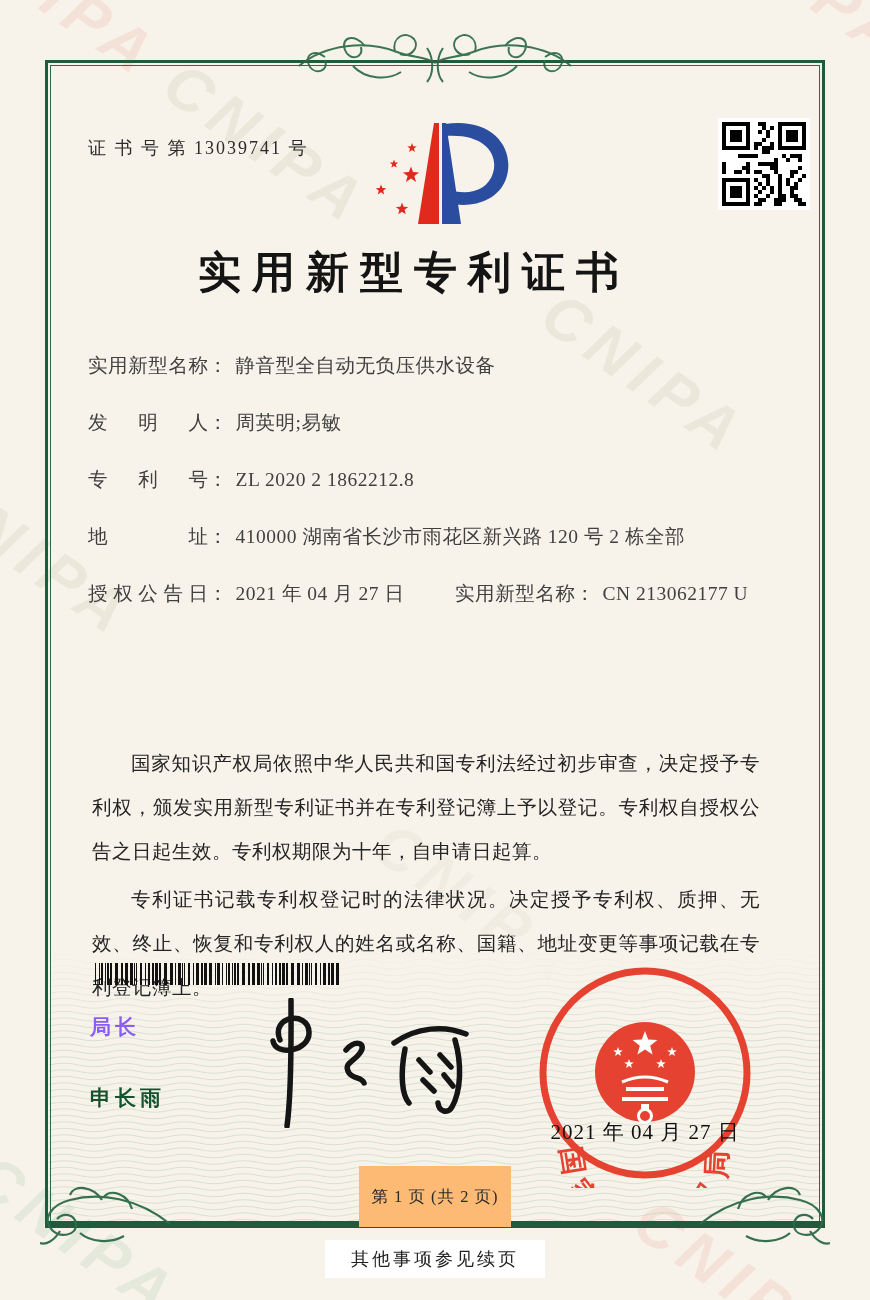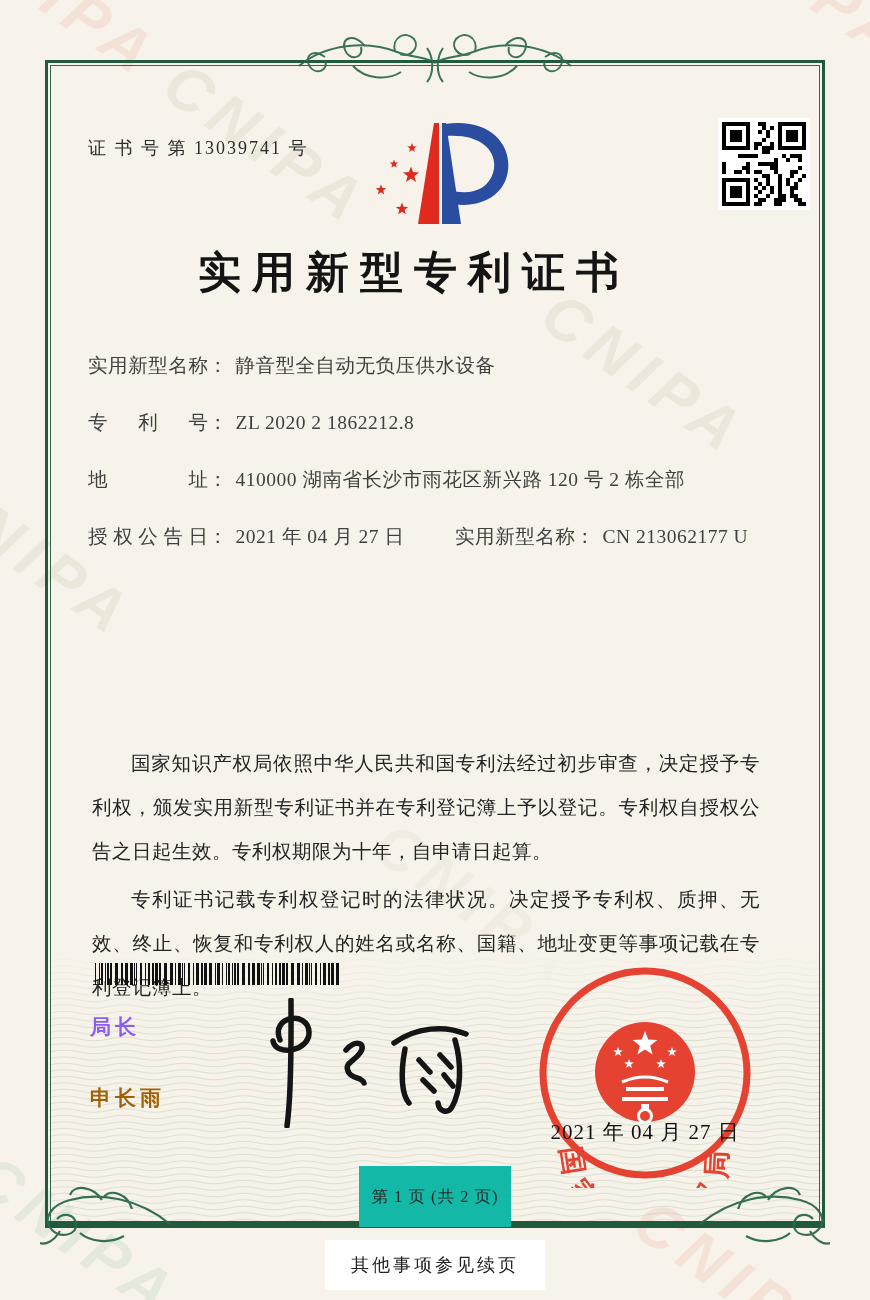--- a/index.html
+++ b/index.html
@@ -63,40 +63,40 @@
   }
   
   .barcode{position:absolute;left:95px;top:963px;z-index:6;}
   
   .signoff-title{
     position:absolute;left:90px;top:1013px;font:600 21px "Liberation Sans",sans-serif;
     letter-spacing:4px;color:#8b5cf6;z-index:6;
   }
   .signoff-name{
     position:absolute;left:90px;top:1084px;font:600 21px "Liberation Sans",sans-serif;
-    letter-spacing:4px;color:#a16207;z-index:6;
+    letter-spacing:4px;color:#14532d;z-index:6;
   }
   .signature{position:absolute;left:228px;top:998px;z-index:7;}
   
   .seal{position:absolute;left:530px;top:958px;z-index:8;opacity:.92;}
   .seal-date{
     position:absolute;left:534px;top:1118px;width:222px;text-align:center;
     font-size:21px;letter-spacing:1px;color:#101010;z-index:9;
   }
   
   .page-info{
     position:absolute;left:0;top:1186px;width:870px;text-align:center;z-index:6;
     font-size:16.5px;color:#2a2a2a;letter-spacing:1px;
   }
-  .page-info span{background:#14b8a6;padding:21px 12px;margin-top:23px;}
+  .page-info span{background:#fdba74;padding:21px 12px;margin-top:23px;}
   .footer-note{
     position:absolute;left:0;top:1240px;width:870px;text-align:center;z-index:6;
   }
   .footer-note span{
-    display:inline-block;background:#ffffff;padding:13px 26px;
+    display:inline-block;background:#ffffff;padding:7px 26px;
     font-size:18px;letter-spacing:3px;color:#222;
   }
   .ornament-top{position:absolute;left:295px;top:26px;z-index:5;}
   .flourish{position:absolute;z-index:5;}
 </style>
 </head>
 <body>
 
 <span class="wm pink" style="left:-60px;top:-40px;">CNIPA</span>
 <span class="wm pink" style="left:690px;top:-55px;">CNIPA</span>
@@ -313,20 +313,23 @@
     <polygon points="50.0,100.5 51.6,104.8 56.2,105.0 52.6,107.8 53.8,112.3 50.0,109.7 46.2,112.3 47.4,107.8 43.8,105.0 48.4,104.8" fill="#e02a1d"></polygon>
   </svg>
 
 <div class="page-title">实用新型专利证书</div>
 
 <div class="fields">
   <div class="frow">
     <span class="flabel">实用新型名称</span><span class="fcolon">：</span><span class="fvalue">静音型全自动无负压供水设备</span>
   </div>
   <div class="frow">
+    <span class="flabel">发明人</span><span class="fcolon">：</span><span class="fvalue">周英明;易敏</span>
+  </div>
+  <div class="frow">
     <span class="flabel">专利号</span><span class="fcolon">：</span><span class="fvalue">ZL 2020 2 1862212.8</span>
   </div>
   <div class="frow">
     <span class="flabel">地址</span><span class="fcolon">：</span><span class="fvalue">410000 湖南省长沙市雨花区新兴路 120 号 2 栋全部</span>
   </div>
   <div class="frow frow-double">
     <span>
       <span class="flabel">授权公告日</span><span class="fcolon">：</span><span class="fvalue">2021 年 04 月 27 日</span>
     </span>
     <span class="grant-right">

